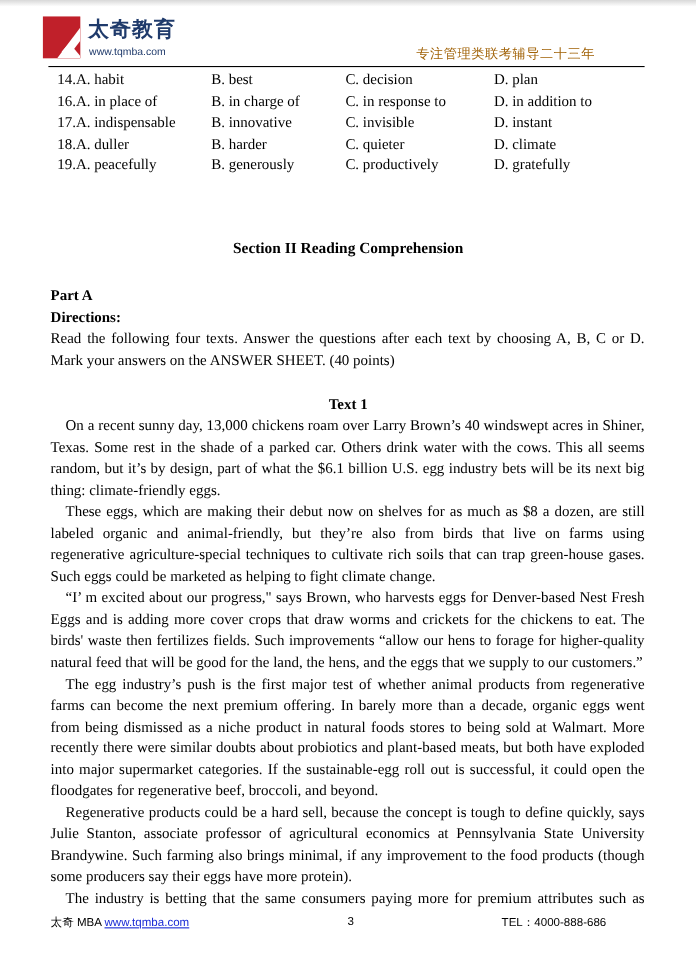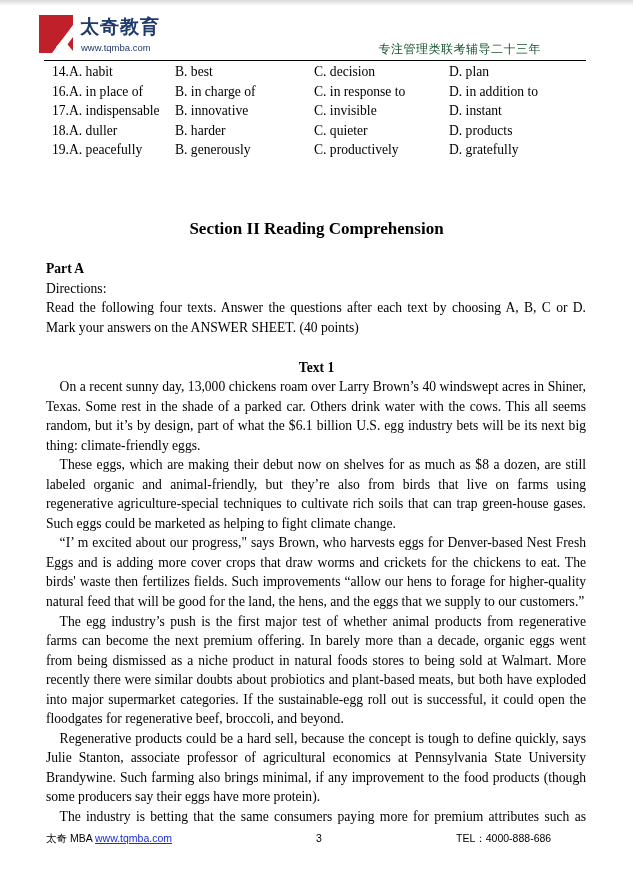--- a/index.html
+++ b/index.html
@@ -26,42 +26,42 @@
       position: absolute; left: 80px; top: 14px;
       font-family: "DejaVu Sans", sans-serif; font-weight: bold;
       font-size: 19px; color: #1f3a6b; letter-spacing: 1px;
     }
     .logo-url {
       position: absolute; left: 81px; top: 42px;
       font-family: "Liberation Sans", sans-serif; font-size: 9.5px; color: #1f3a6b;
     }
     .header-slogan {
       position: absolute; right: 48px; top: 41px;
-      font-family: "DejaVu Serif", serif; font-size: 12px; color: #14532d;
+      font-family: "DejaVu Serif", serif; font-size: 12px; color: #a16207;
       letter-spacing: 0.5px;
     }
     .header-rule {
       position: absolute; left: 44px; top: 60px; width: 542px; height: 1px; background: #000;
     }
 
     
     .options { position: absolute; left: 52px; top: 62px; width: 540px; }
     .opt-row { position: relative; height: 19.6px; font-size: 13.6px; line-height: 19.6px; }
     .opt-row span { position: absolute; top: 0; white-space: nowrap; }
     .c-a { left: 0; }
-    .c-b { left: 123px; text-align: right; }
+    .c-b { left: 140px; text-align: right; }
     .c-c { left: 262px; }
     .c-d { left: 397px; }
 
     .section-title {
       position: absolute; left: 0; width: 633px; top: 219px; text-align: center;
-      font-weight: bold; font-size: 17px;
+      font-weight: bold; font-size: 14px;
     }
     .part-title { position: absolute; left: 46px; top: 261px; font-weight: bold; font-size: 13.6px; }
-    .dir-title { position: absolute; left: 46px; top: 281px; font-weight: normal; font-size: 13.6px; }
+    .dir-title { position: absolute; left: 46px; top: 281px; font-weight: bold; font-size: 13.6px; }
     .dir-text {
       position: absolute; left: 46px; top: 298px; width: 540px;
       font-size: 13.6px; line-height: 20px; text-align: justify;
     }
     .text-title {
       position: absolute; left: 0; width: 633px; top: 360px; text-align: center;
       font-weight: bold; font-size: 13.6px;
     }
     .article {
       position: absolute; left: 46px; top: 377px; width: 540px;
@@ -114,21 +114,21 @@
   <div class="opt-row">
     <span class="c-a">17.A. indispensable</span>
     <span class="c-b">B. innovative</span>
     <span class="c-c">C. invisible</span>
     <span class="c-d">D. instant</span>
   </div>
   <div class="opt-row">
     <span class="c-a">18.A. duller</span>
     <span class="c-b">B. harder</span>
     <span class="c-c">C. quieter</span>
-    <span class="c-d">D. products</span>
+    <span class="c-d">D. climate</span>
   </div>
   <div class="opt-row">
     <span class="c-a">19.A. peacefully</span>
     <span class="c-b">B. generously</span>
     <span class="c-c">C. productively</span>
     <span class="c-d">D. gratefully</span>
   </div>
 </div>
 
 <div class="section-title">Section II Reading Comprehension</div>

